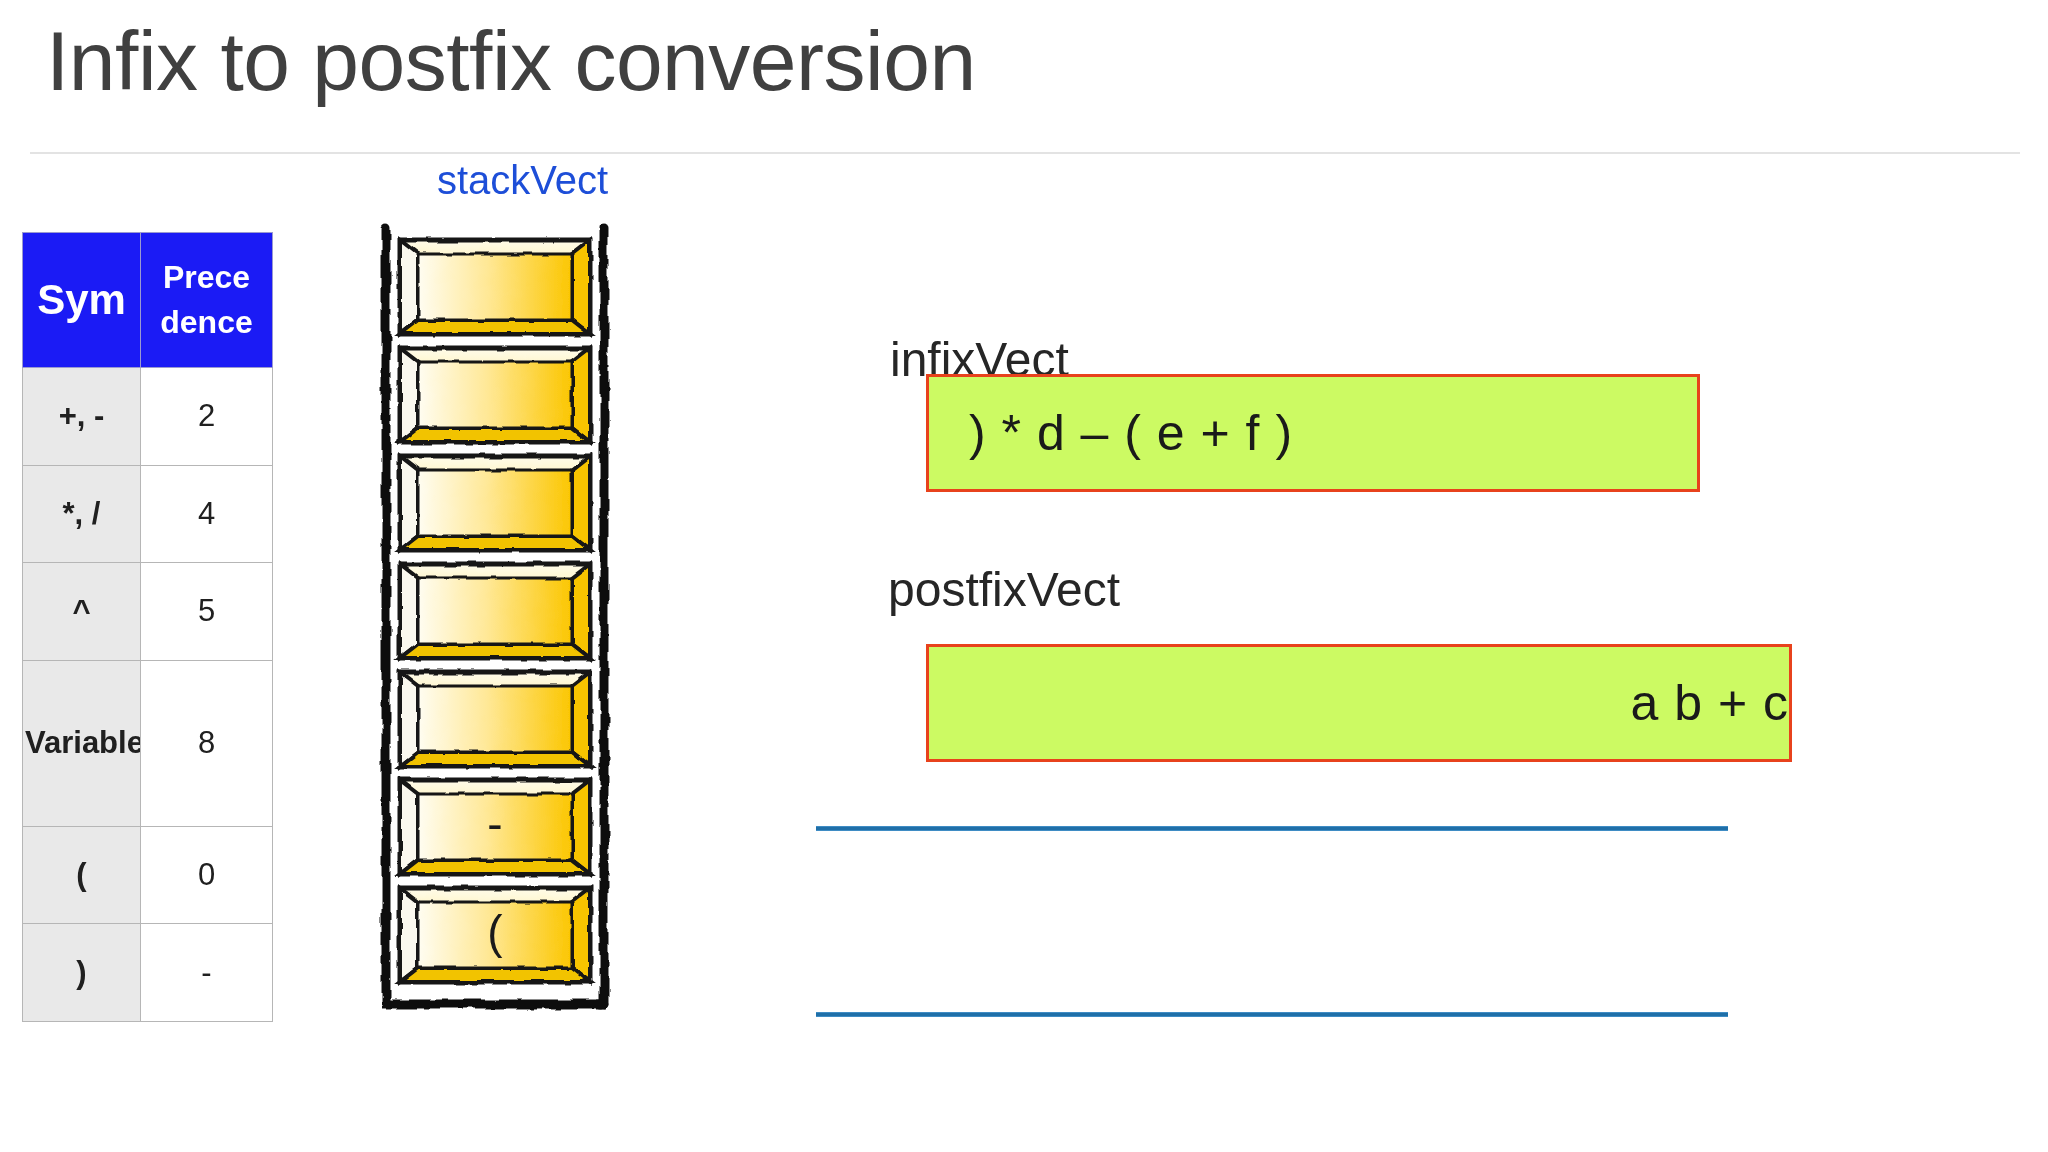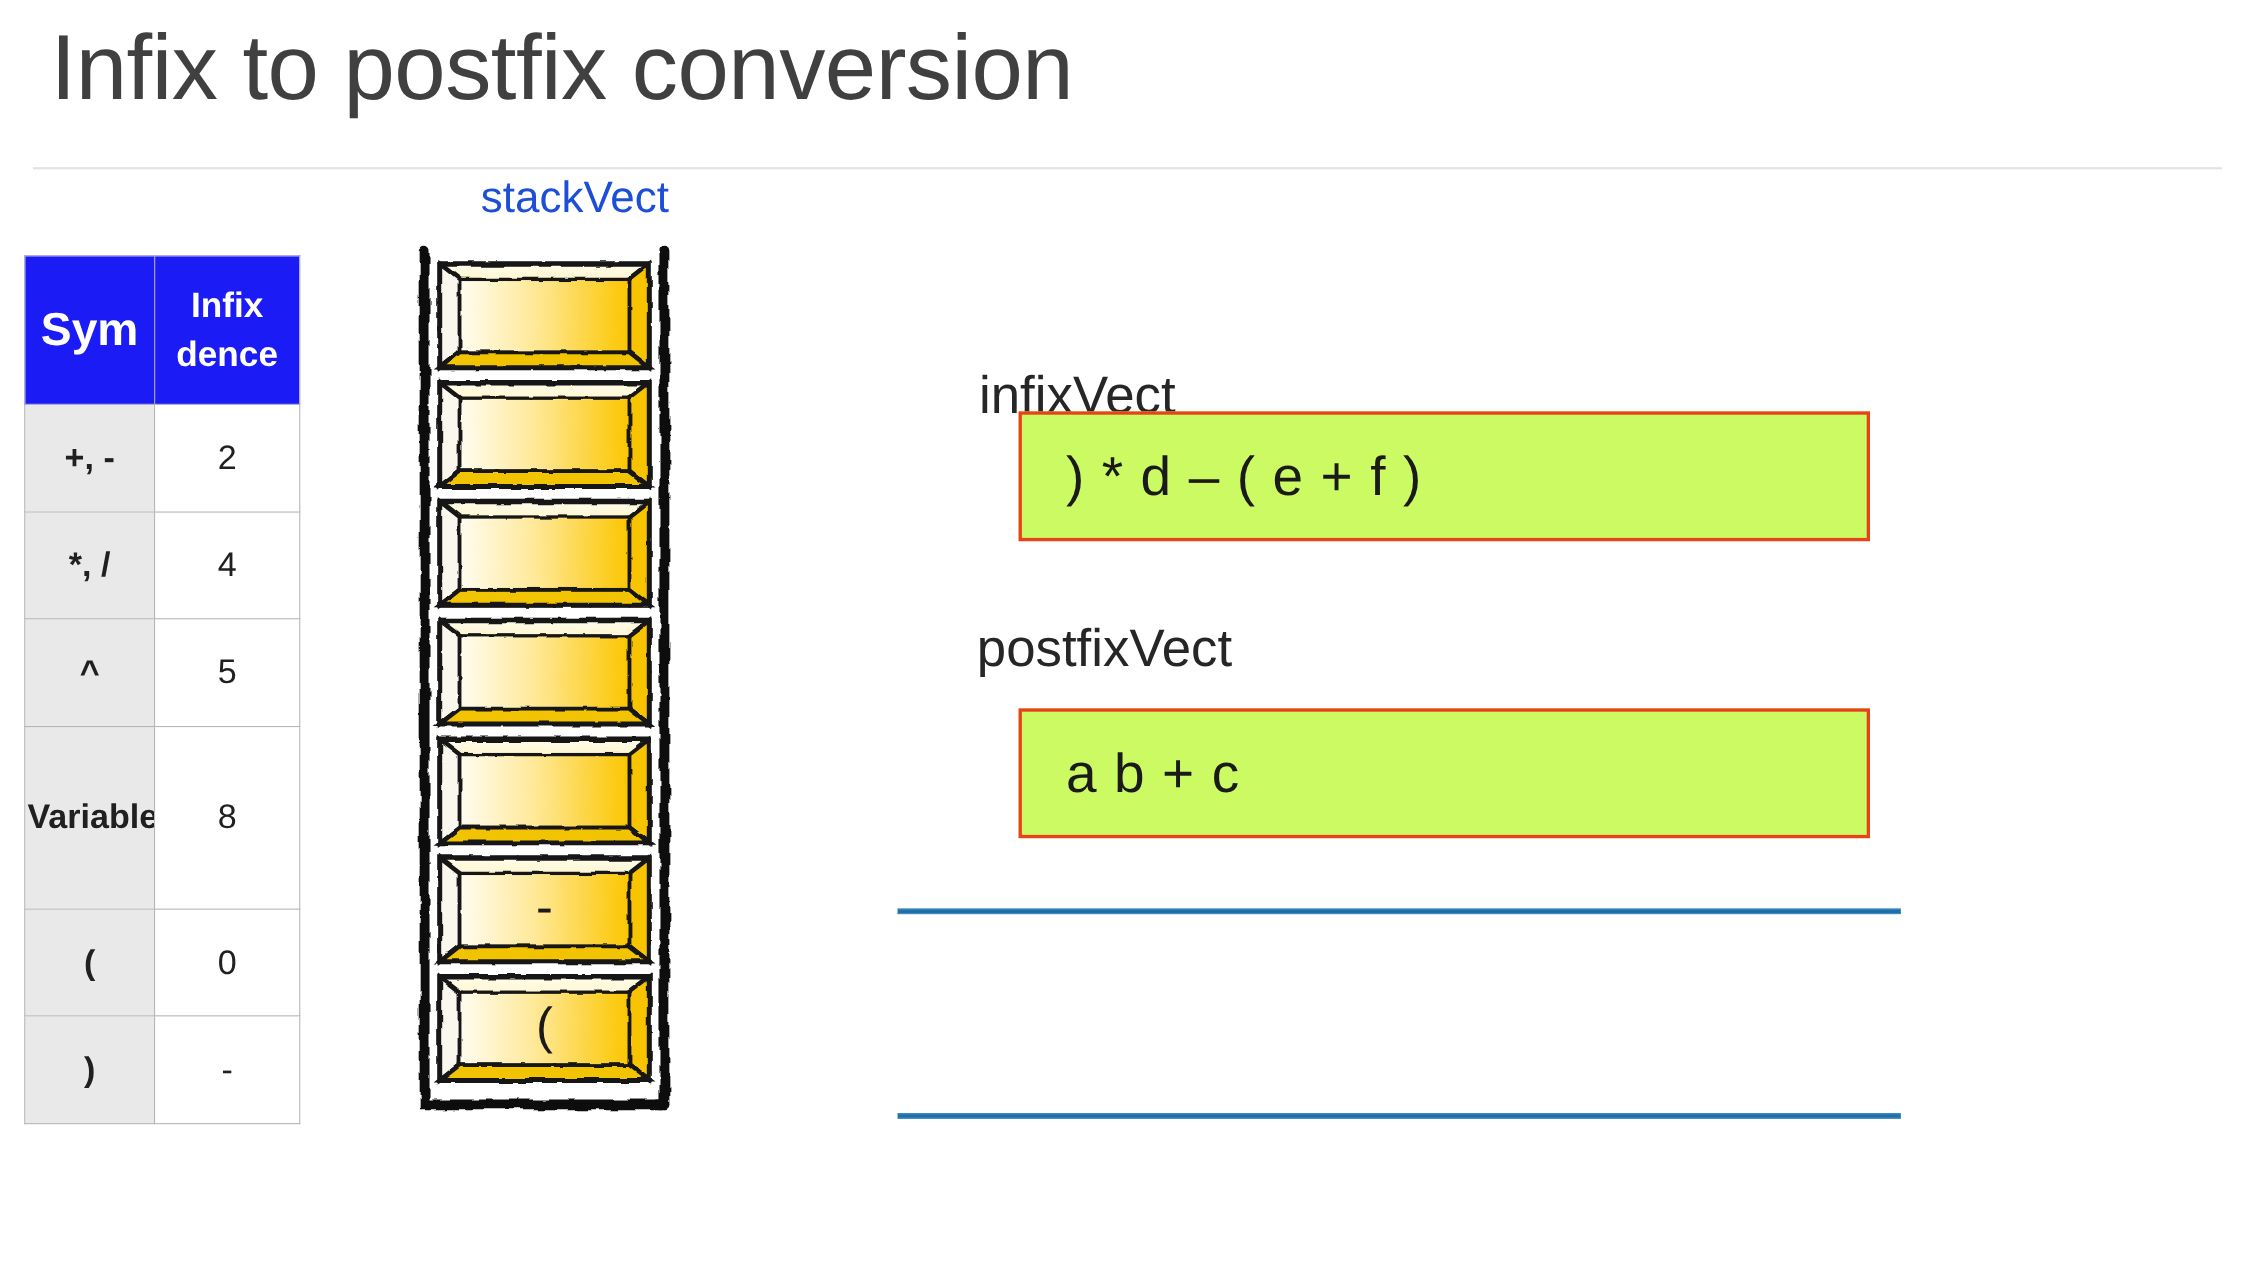--- a/index.html
+++ b/index.html
@@ -136,21 +136,21 @@
     font-size: 50px;
     color: #1a1a1a;
     padding-left: 40px;
     letter-spacing: 1px;
     white-space: nowrap;
   }
 
   #infix-label    { left: 890px; top: 292px; margin-top: 40px; }
   #infix-box      { left: 926px; top: 374px; width: 774px; height: 118px; }
   #postfix-label  { left: 888px; top: 562px; }
-  #postfix-box    { left: 926px; top: 644px; width: 774px; height: 118px; }
+  #postfix-box    { left: 926px; top: 644px; width: 866px; height: 118px; justify-content: flex-end; }
 
   
   .blue-rule {
     position: absolute;
     height: 5px;
     background: #1F6FA8;
     border-top: 1px solid #3f8cc4;
     border-bottom: 1px solid #3f8cc4;
     box-sizing: border-box;
   }
@@ -166,21 +166,21 @@
 <div class="prec-table-wrap">
   <table class="prec-table">
     <colgroup>
       <col class="c-sym">
         <col class="c-prec">
     </colgroup>
     <thead>
       <tr>
         <th class="th-sym">Sym</th>
         <th class="th-prec">
-          <span>Infix</span><br>
+          <span>Prece</span><br>
           <span>dence</span>
         </th>
       </tr>
     </thead>
     <tbody>
       <tr class="r-short">
         <td class="sym-cell">+, -</td>
         <td class="val-cell">2</td>
       </tr>
       <tr class="r-short">

